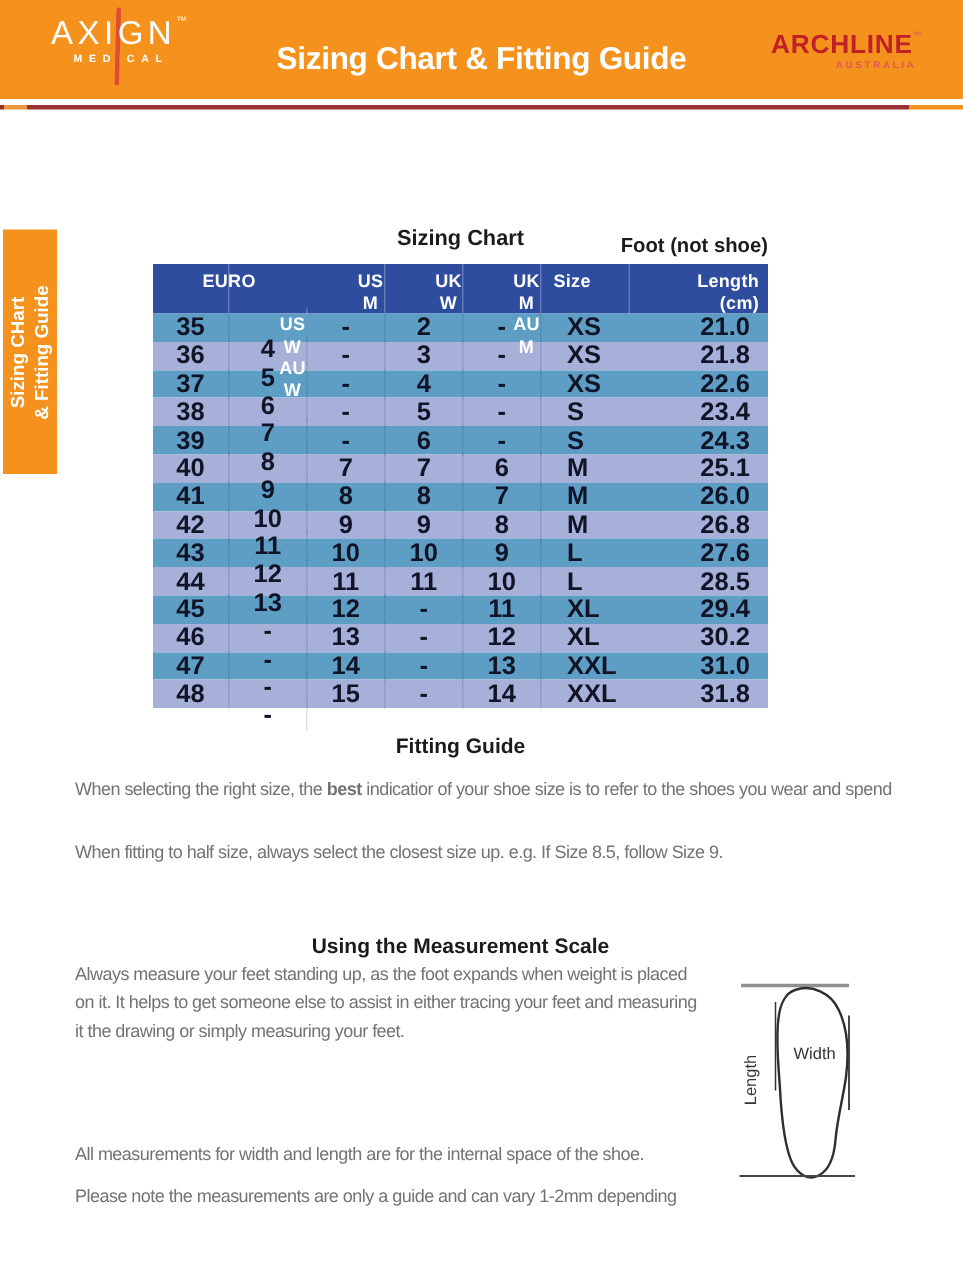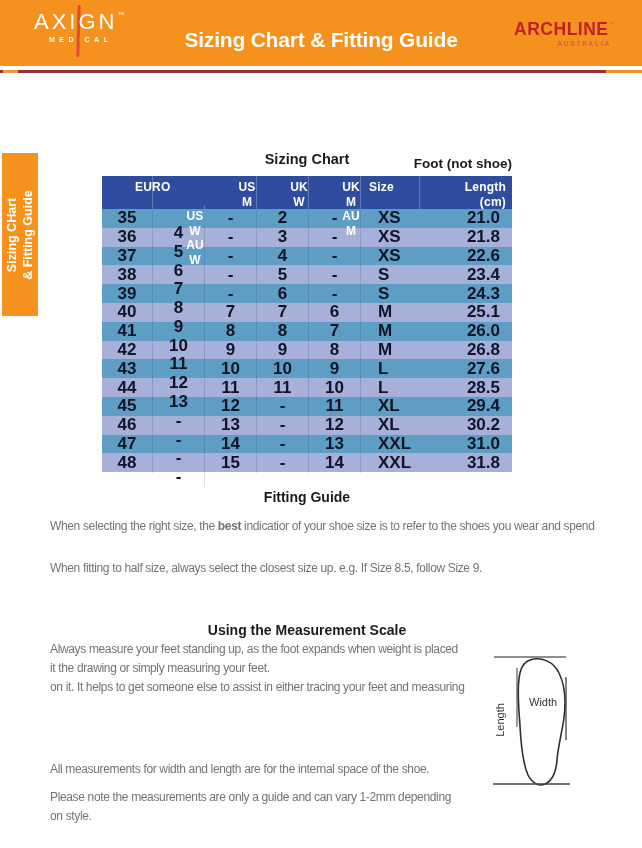--- a/index.html
+++ b/index.html
@@ -270,29 +270,28 @@
   <div class="para p-fg1">
     <div class="line"><span>When selecting the right size, the </span><b>best</b><span> indicatior of your shoe size is to refer to the shoes you wear and spend</span></div>
   </div>
   <div class="para p-fg2">
       <div class="line">When fitting to half size, always select the closest size up. e.g. If Size 8.5, follow Size 9.</div>
     </div>
 
   <div class="h2 ms-title">Using the Measurement Scale</div>
   <div class="para p-m2">
       <div class="line">Always measure your feet standing up, as the foot expands when weight is placed</div>
+      <div class="line">on it. It helps to get someone else to assist in either tracing your feet and measuring</div>
       <div class="line">it the drawing or simply measuring your feet.</div>
-      <div class="line">on it. It helps to get someone else to assist in either tracing your feet and measuring</div>
     </div>
   <div class="para p-m4">
       <div class="line">All measurements for width and length are for the internal space of the shoe.</div>
     </div>
   <div class="para p-m5">
       <div class="line">Please note the measurements are only a guide and can vary 1-2mm depending</div>
-      <div class="line">on style.</div>
     </div>
 
   <div class="foot-diagram">
     <svg width="150" height="148" viewBox="0 0 150 148" xmlns="http://www.w3.org/2000/svg">
       <line x1="4" y1="9" x2="76" y2="9" stroke="#8f8f8f" stroke-width="2.2"></line>
       <path d="M 40,12 C 34,14 30,21 29,31 C 27,45 29,62 30,78 C 31,97 33,116 38,127 C 42,135 49,139 55,136 C 62,133 66,124 67,112 C 68,99 72,84 74,70 C 76,54 75,37 69,25 C 64,14 51,8 40,12 Z" fill="none" stroke="#2e2e2e" stroke-width="1.6" stroke-linejoin="round"></path>
       <line x1="27" y1="20" x2="27" y2="79" stroke="#333333" stroke-width="1"></line>
       <line x1="76" y1="29" x2="76" y2="92" stroke="#333333" stroke-width="1.2"></line>
       <line x1="3" y1="136" x2="80" y2="136" stroke="#444444" stroke-width="1.4"></line>
       <text x="39" y="58" font-family="Liberation Sans, sans-serif" font-size="11" fill="#333333">Width</text>

